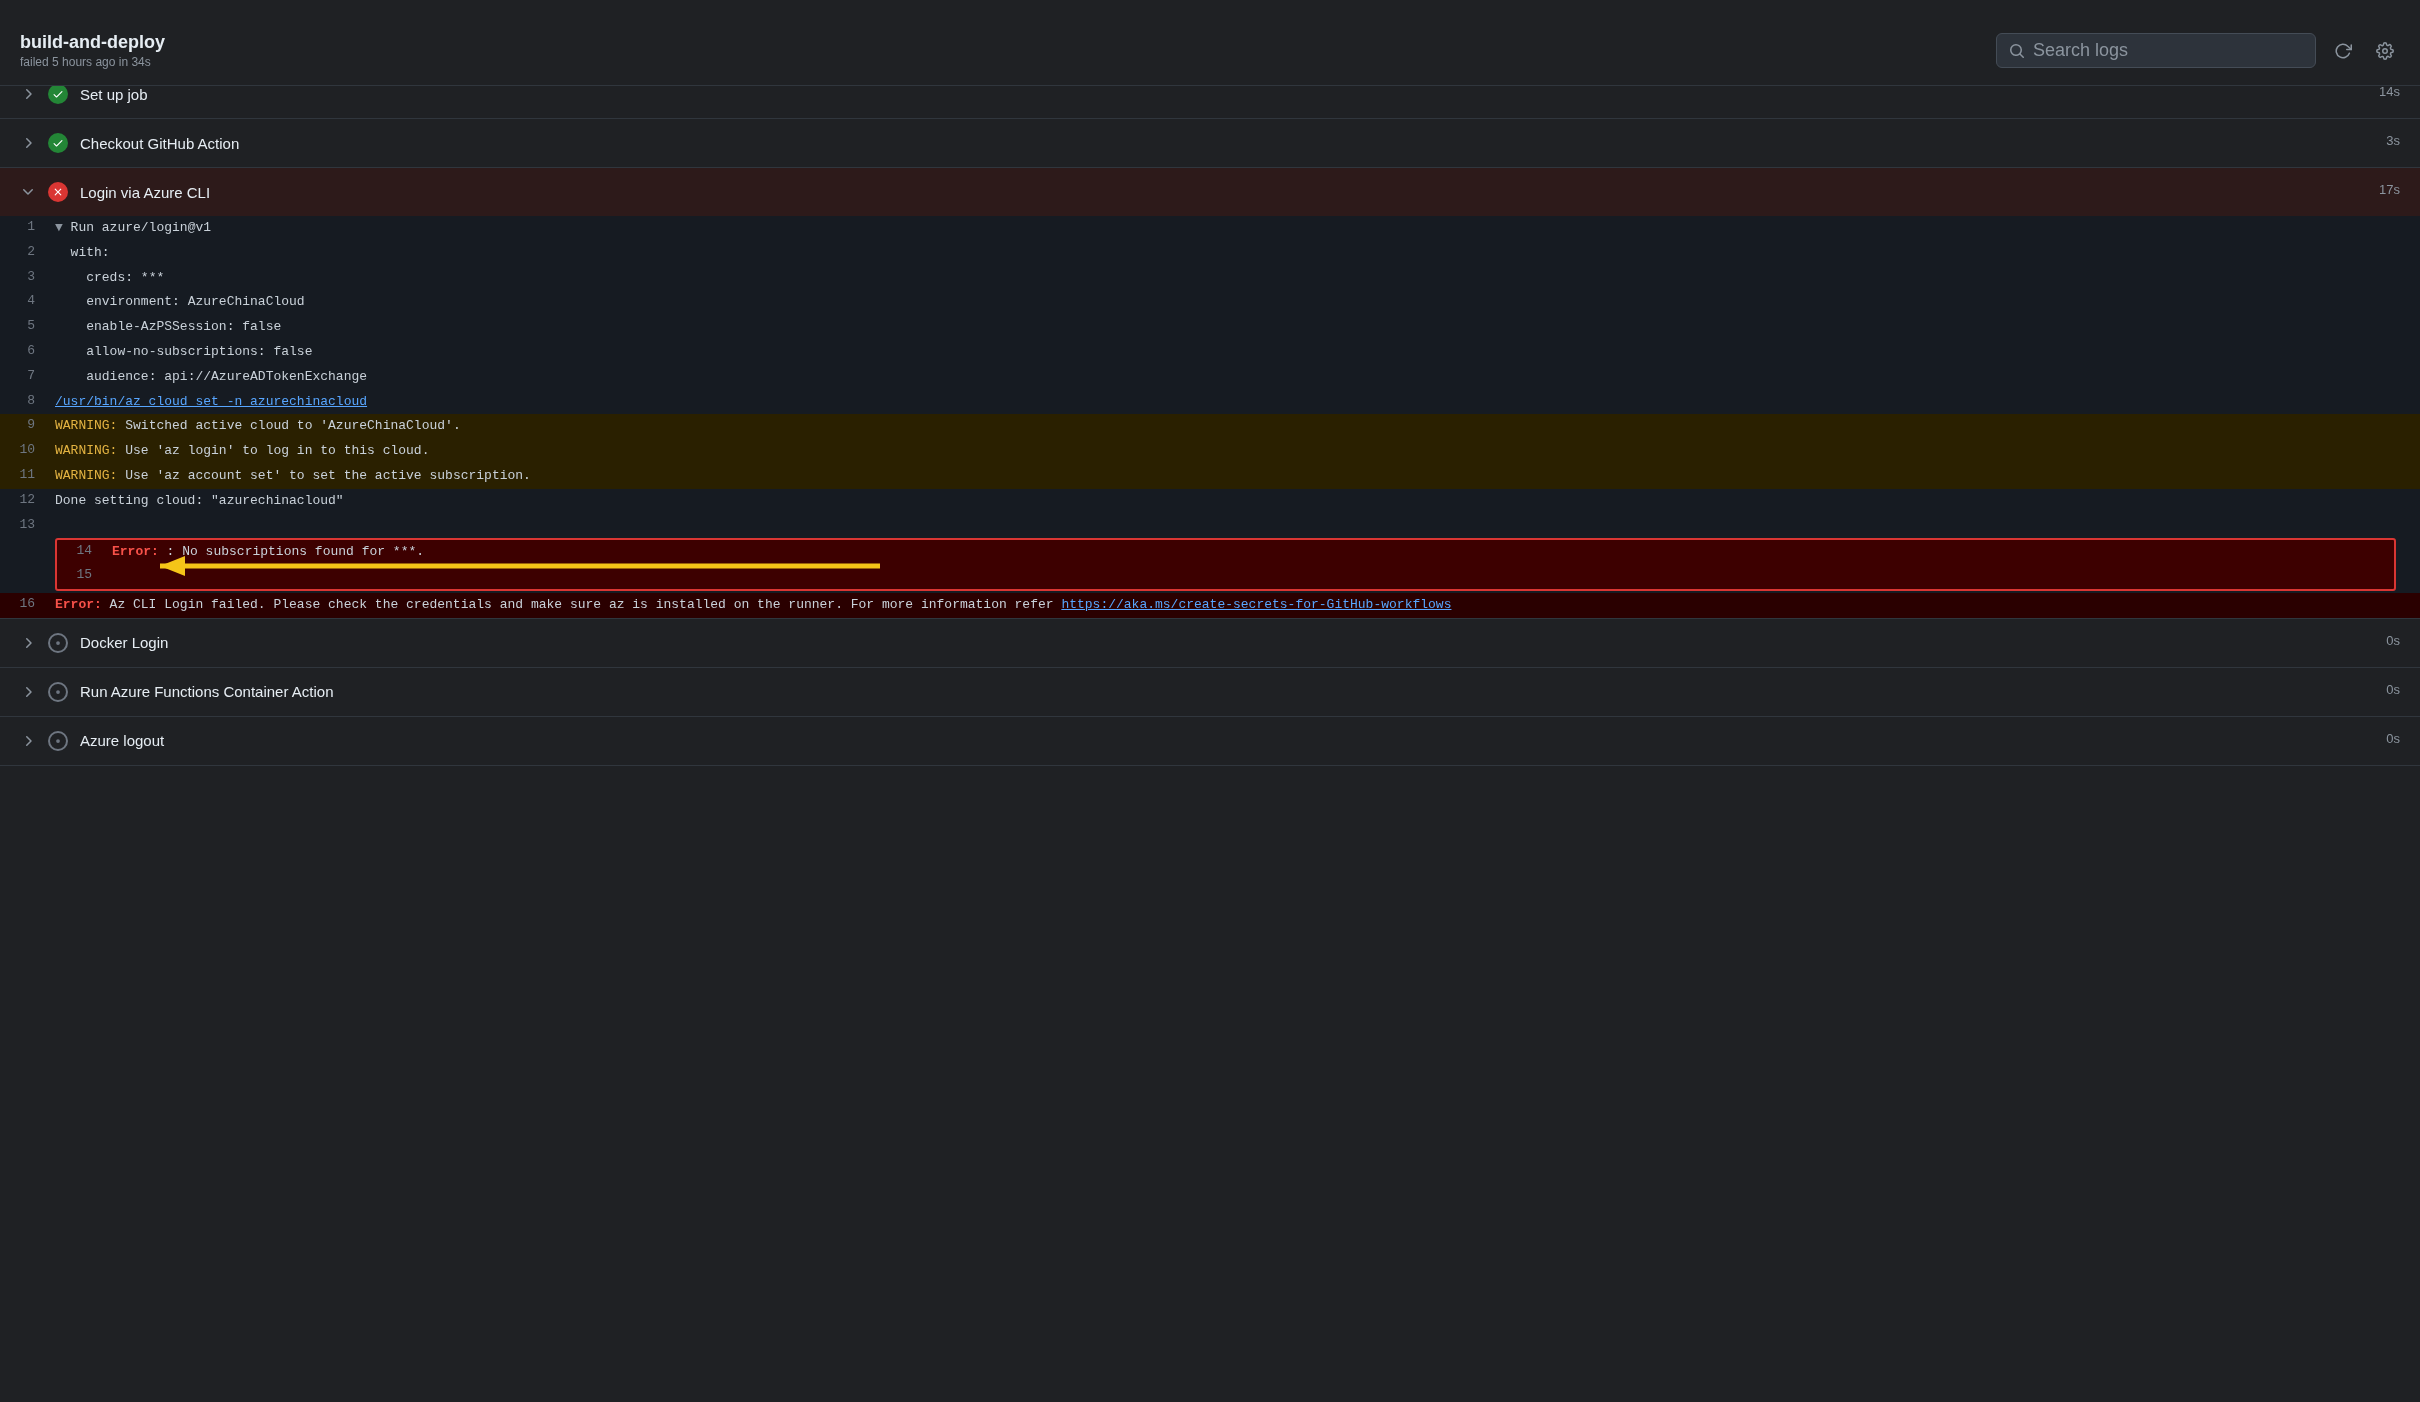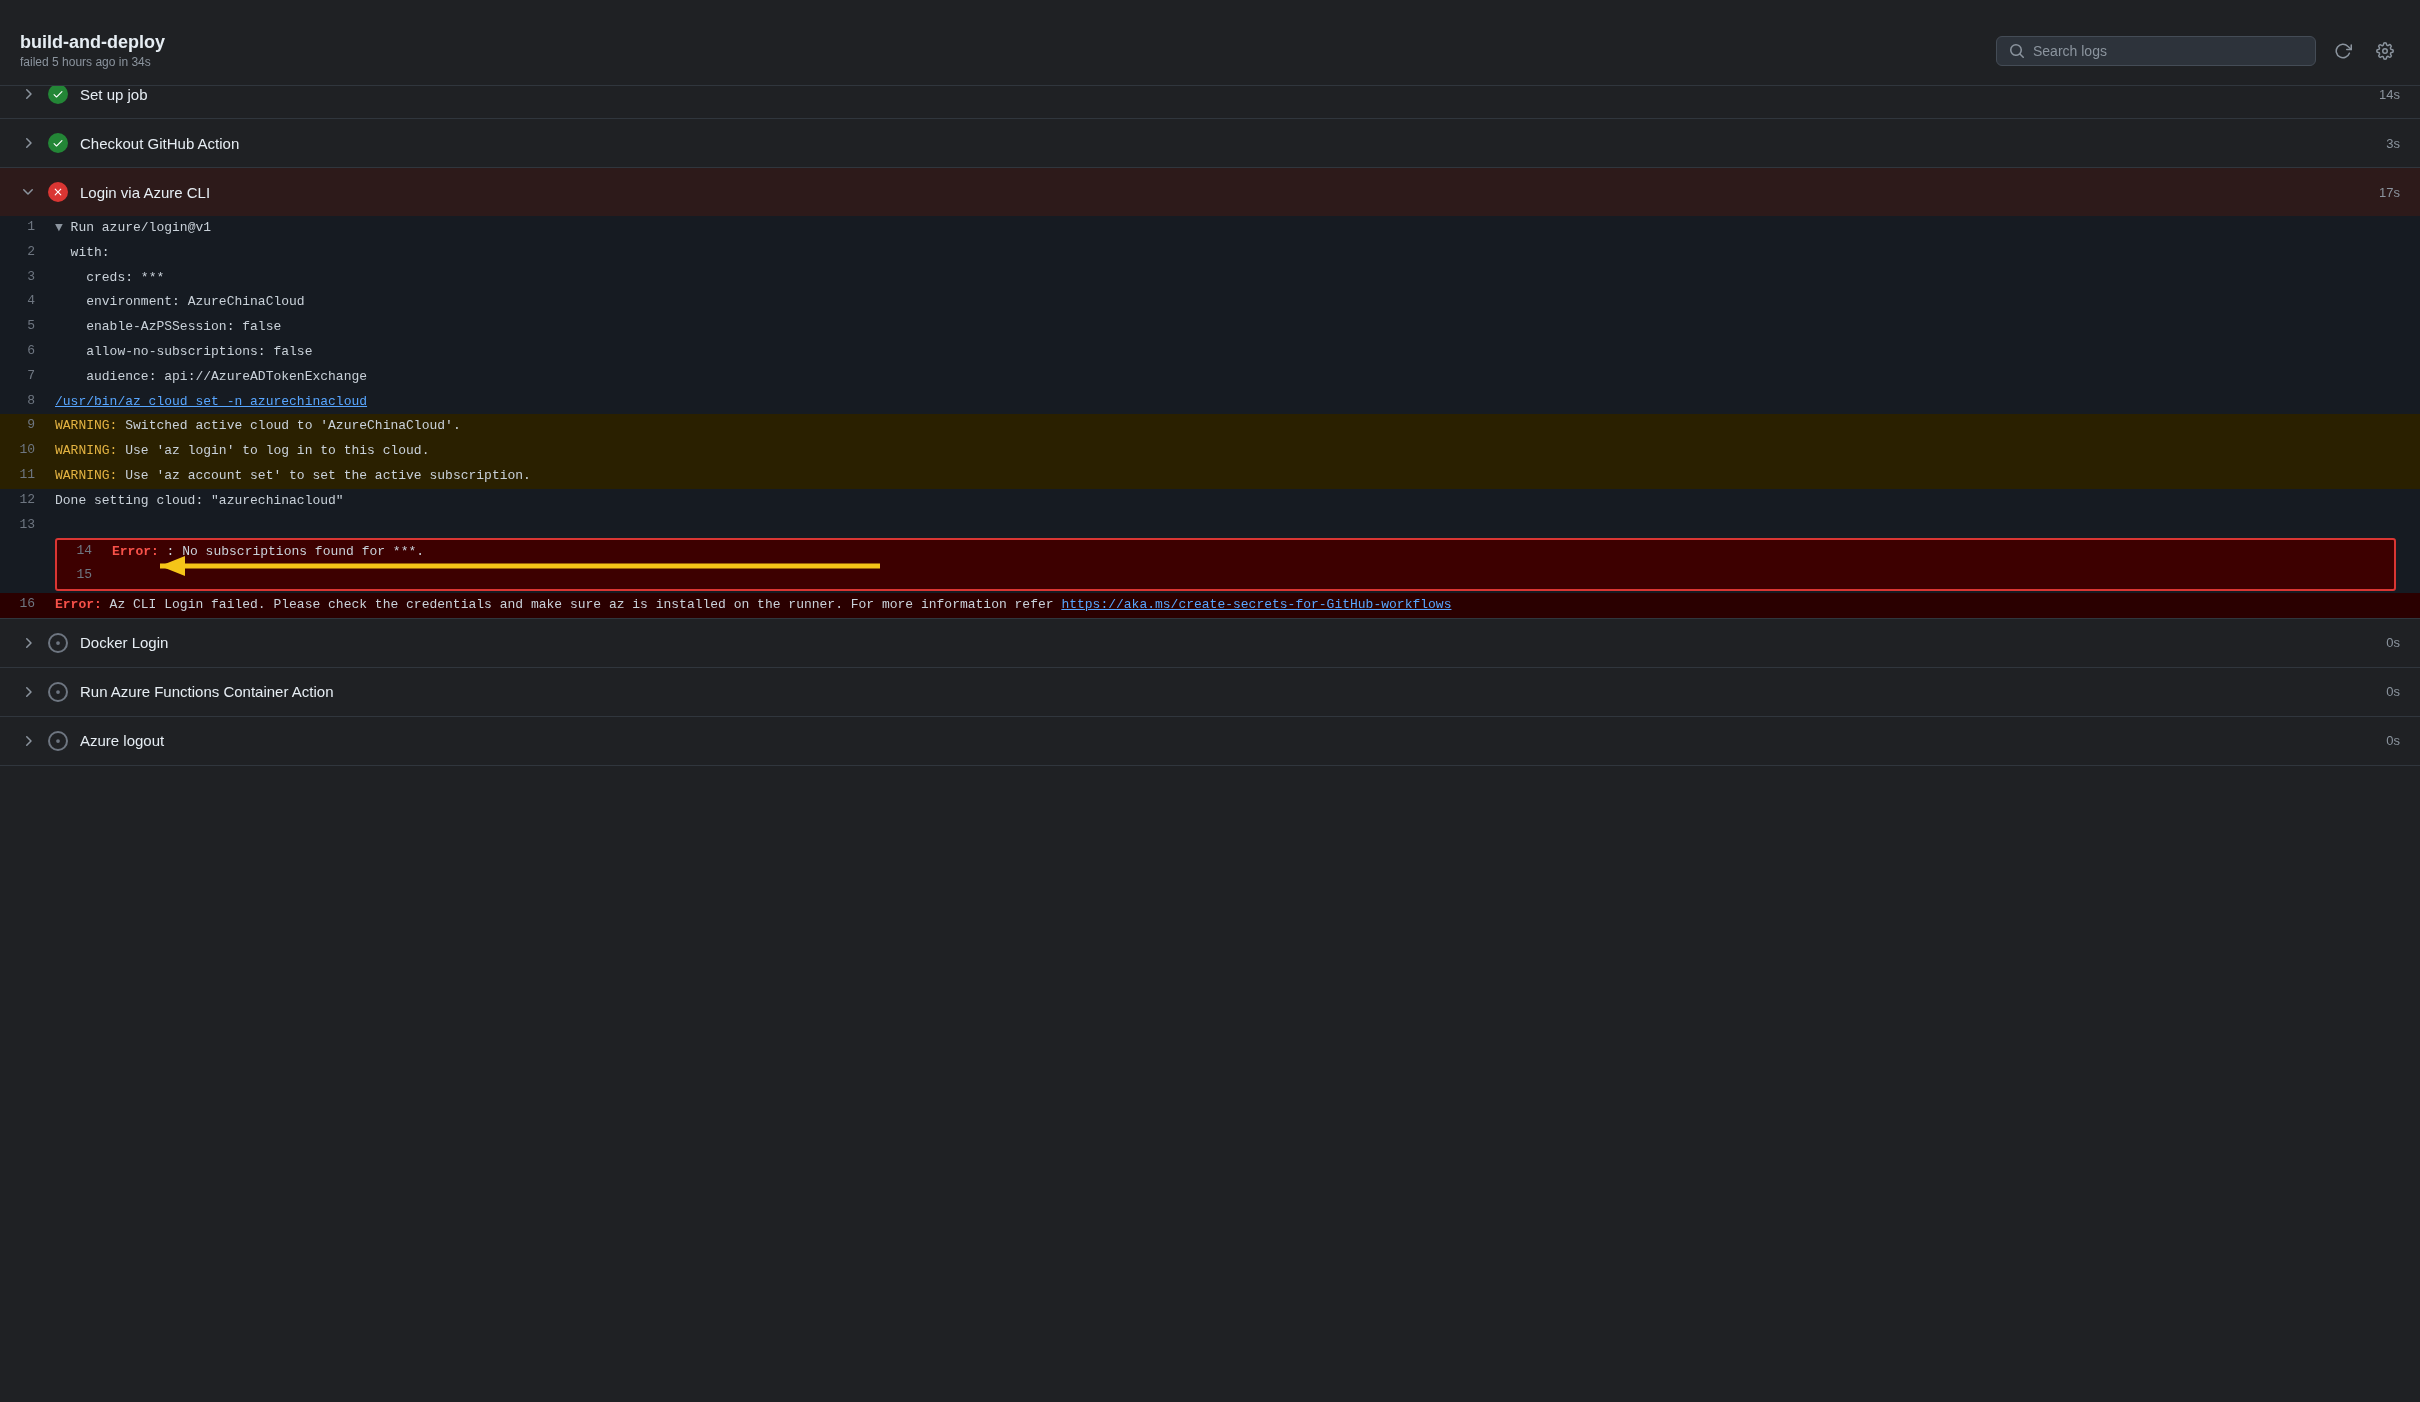--- a/index.html
+++ b/index.html
@@ -49,40 +49,40 @@
       gap: 8px;
       width: 320px;
       cursor: text;
     }
     .search-icon-svg {
       color: #8b949e;
       flex-shrink: 0;
     }
     .search-placeholder {
       color: #8b949e;
-      font-size: 14px;
+      font-size: 18px;
     }
     .header-icon-btn {
       background: none;
       border: none;
       color: #8b949e;
       cursor: pointer;
       padding: 6px;
       border-radius: 4px;
       display: flex;
       align-items: center;
       justify-content: center;
     }
 
     
     .job-list { padding: 0; }
 
     .job-row {
       display: flex;
-      align-items: center;
+      align-items: flex-start;
       justify-content: space-between;
       padding: 14px 20px;
       border-bottom: 1px solid #30363d;
       cursor: pointer;
     }
 
     .job-row-left {
       display: flex;
       align-items: center;
       gap: 12px;

